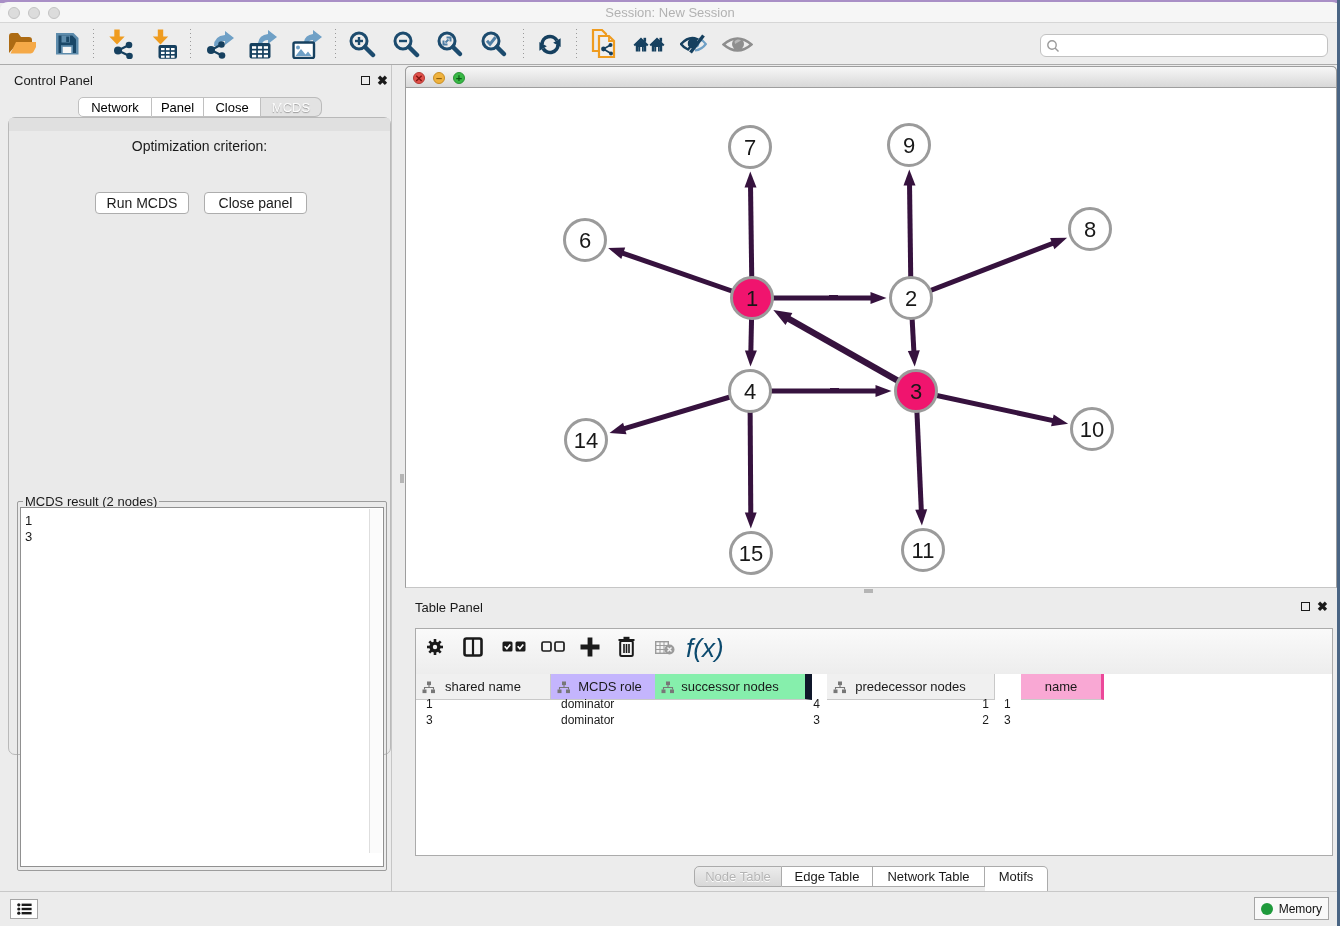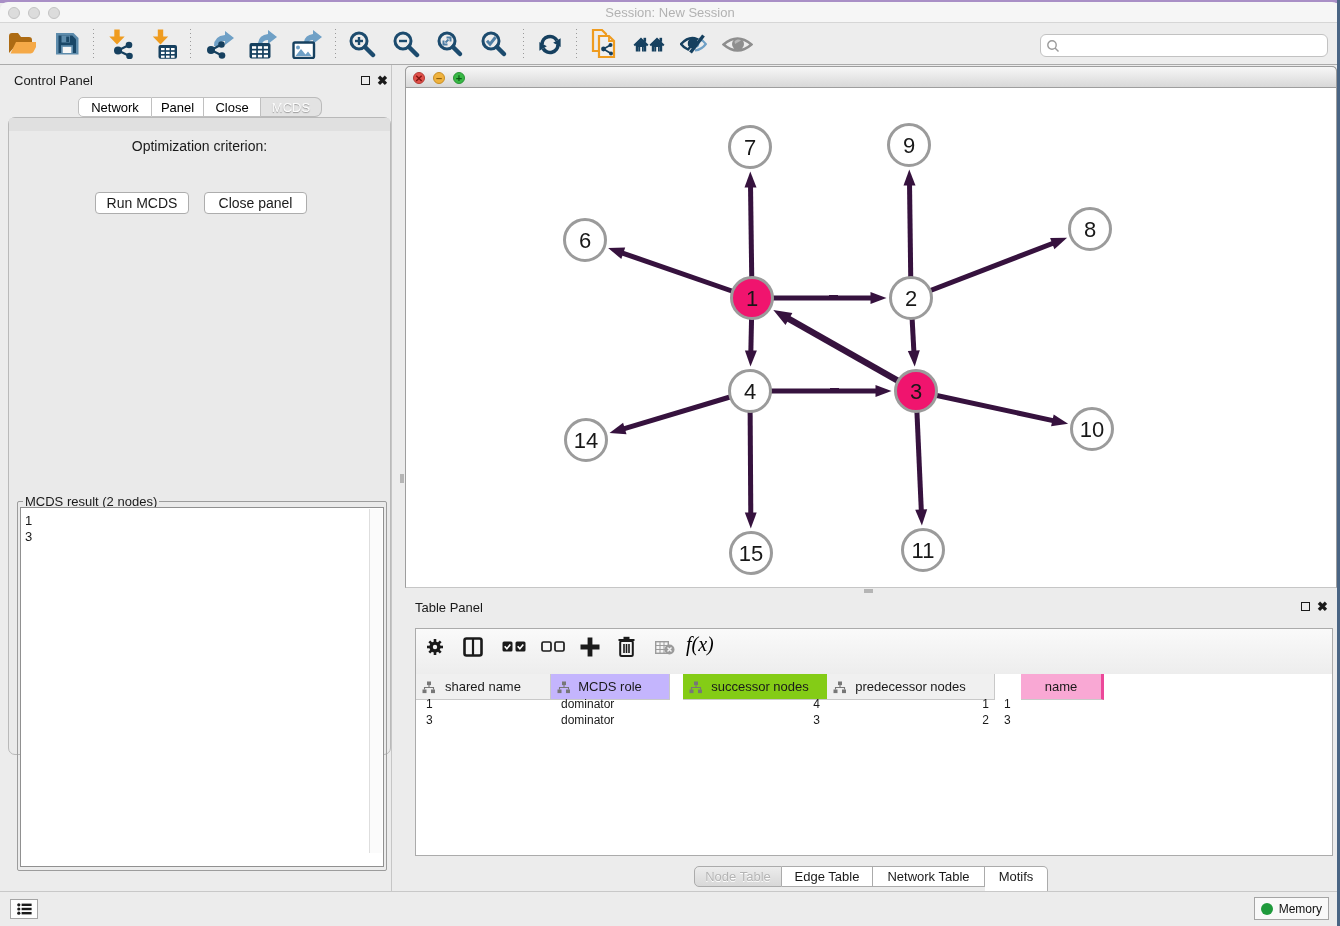--- a/index.html
+++ b/index.html
@@ -295,41 +295,41 @@
 <g stroke="#9b9b9b">
       <rect x="0.7" y="0.7" width="12.6" height="11.6" fill="none" stroke-width="1.4"></rect>
 <line x1="0.7" y1="4.5" x2="13.3" y2="4.5"></line>
       <line x1="0.7" y1="8.5" x2="13.3" y2="8.5"></line>
 <line x1="5" y1="0.7" x2="5" y2="12.3"></line>
       <line x1="9" y1="0.7" x2="9" y2="12.3"></line>
     </g>
 <circle cx="14.5" cy="8.5" r="5" fill="#9b9b9b"></circle>
     <path d="M12.5,6.5 l4,4 M16.5,6.5 l-4,4" stroke="#f4f4f4" stroke-width="1.4"></path>
   </svg>
-<div class="abs" style="left:686px;top:633px;font-family:Liberation Serif, serif;font-style:italic;font-size:20px;color:#000000"><i>f(x)</i></div>
+<div class="abs" style="left:686px;top:633px;font-family:Liberation Sans, sans-serif;font-style:italic;font-size:26px;color:#0c4a6e"><i>f(x)</i></div>
 <div class="abs" style="left:416px;top:674px;width:916px;height:80px">
 <div class="abs" style="left:0px;top:0;width:135px;height:26px;background:#f0f0f0;border-right:1px solid #c9c9c9;border-bottom:1px solid #c9c9c9">
       <svg class="abs" style="left:6px;top:7px" width="14" height="13" viewBox="0 0 14 13">
         <rect x="5" y="0.5" width="4" height="3.6" fill="#777"></rect>
         <rect x="0.5" y="8.5" width="4" height="3.6" fill="#777"></rect>
         <rect x="9" y="8.5" width="4" height="3.6" fill="#777"></rect>
         <path d="M7,4 v2.5 M2.5,8.5 v-2 h9 v2" fill="none" stroke="#777" stroke-width="1.1"></path>
       </svg>
       <div style="text-align:center;font-size:13px;line-height:26px;color:#1a1a1a">shared name</div>
     </div>
     <div class="abs" style="left:135px;top:0;width:119px;height:26px;background:#c4b5fd;border-right:1px solid #c9c9c9;border-bottom:1px solid #c9c9c9">
       <svg class="abs" style="left:6px;top:7px" width="14" height="13" viewBox="0 0 14 13">
         <rect x="5" y="0.5" width="4" height="3.6" fill="#777"></rect>
         <rect x="0.5" y="8.5" width="4" height="3.6" fill="#777"></rect>
         <rect x="9" y="8.5" width="4" height="3.6" fill="#777"></rect>
         <path d="M7,4 v2.5 M2.5,8.5 v-2 h9 v2" fill="none" stroke="#777" stroke-width="1.1"></path>
       </svg>
       <div style="text-align:center;font-size:13px;line-height:26px;color:#1a1a1a">MCDS role</div>
     </div>
-    <div class="abs" style="left:267px;top:0;width:157px;height:26px;background:#84cc16;border-right:3px solid #0f172a;border-bottom:1px solid #c9c9c9">
+    <div class="abs" style="left:239px;top:0;width:157px;height:26px;background:#86efac;border-right:7px solid #0f172a;border-bottom:1px solid #c9c9c9">
       <svg class="abs" style="left:6px;top:7px" width="14" height="13" viewBox="0 0 14 13">
         <rect x="5" y="0.5" width="4" height="3.6" fill="#777"></rect>
         <rect x="0.5" y="8.5" width="4" height="3.6" fill="#777"></rect>
         <rect x="9" y="8.5" width="4" height="3.6" fill="#777"></rect>
         <path d="M7,4 v2.5 M2.5,8.5 v-2 h9 v2" fill="none" stroke="#777" stroke-width="1.1"></path>
       </svg>
       <div style="text-align:center;font-size:13px;line-height:26px;color:#1a1a1a">successor nodes</div>
     </div>
     <div class="abs" style="left:411px;top:0;width:168px;height:26px;background:#f0f0f0;border-right:1px solid #c9c9c9;border-bottom:1px solid #c9c9c9">
       <svg class="abs" style="left:6px;top:7px" width="14" height="13" viewBox="0 0 14 13">

